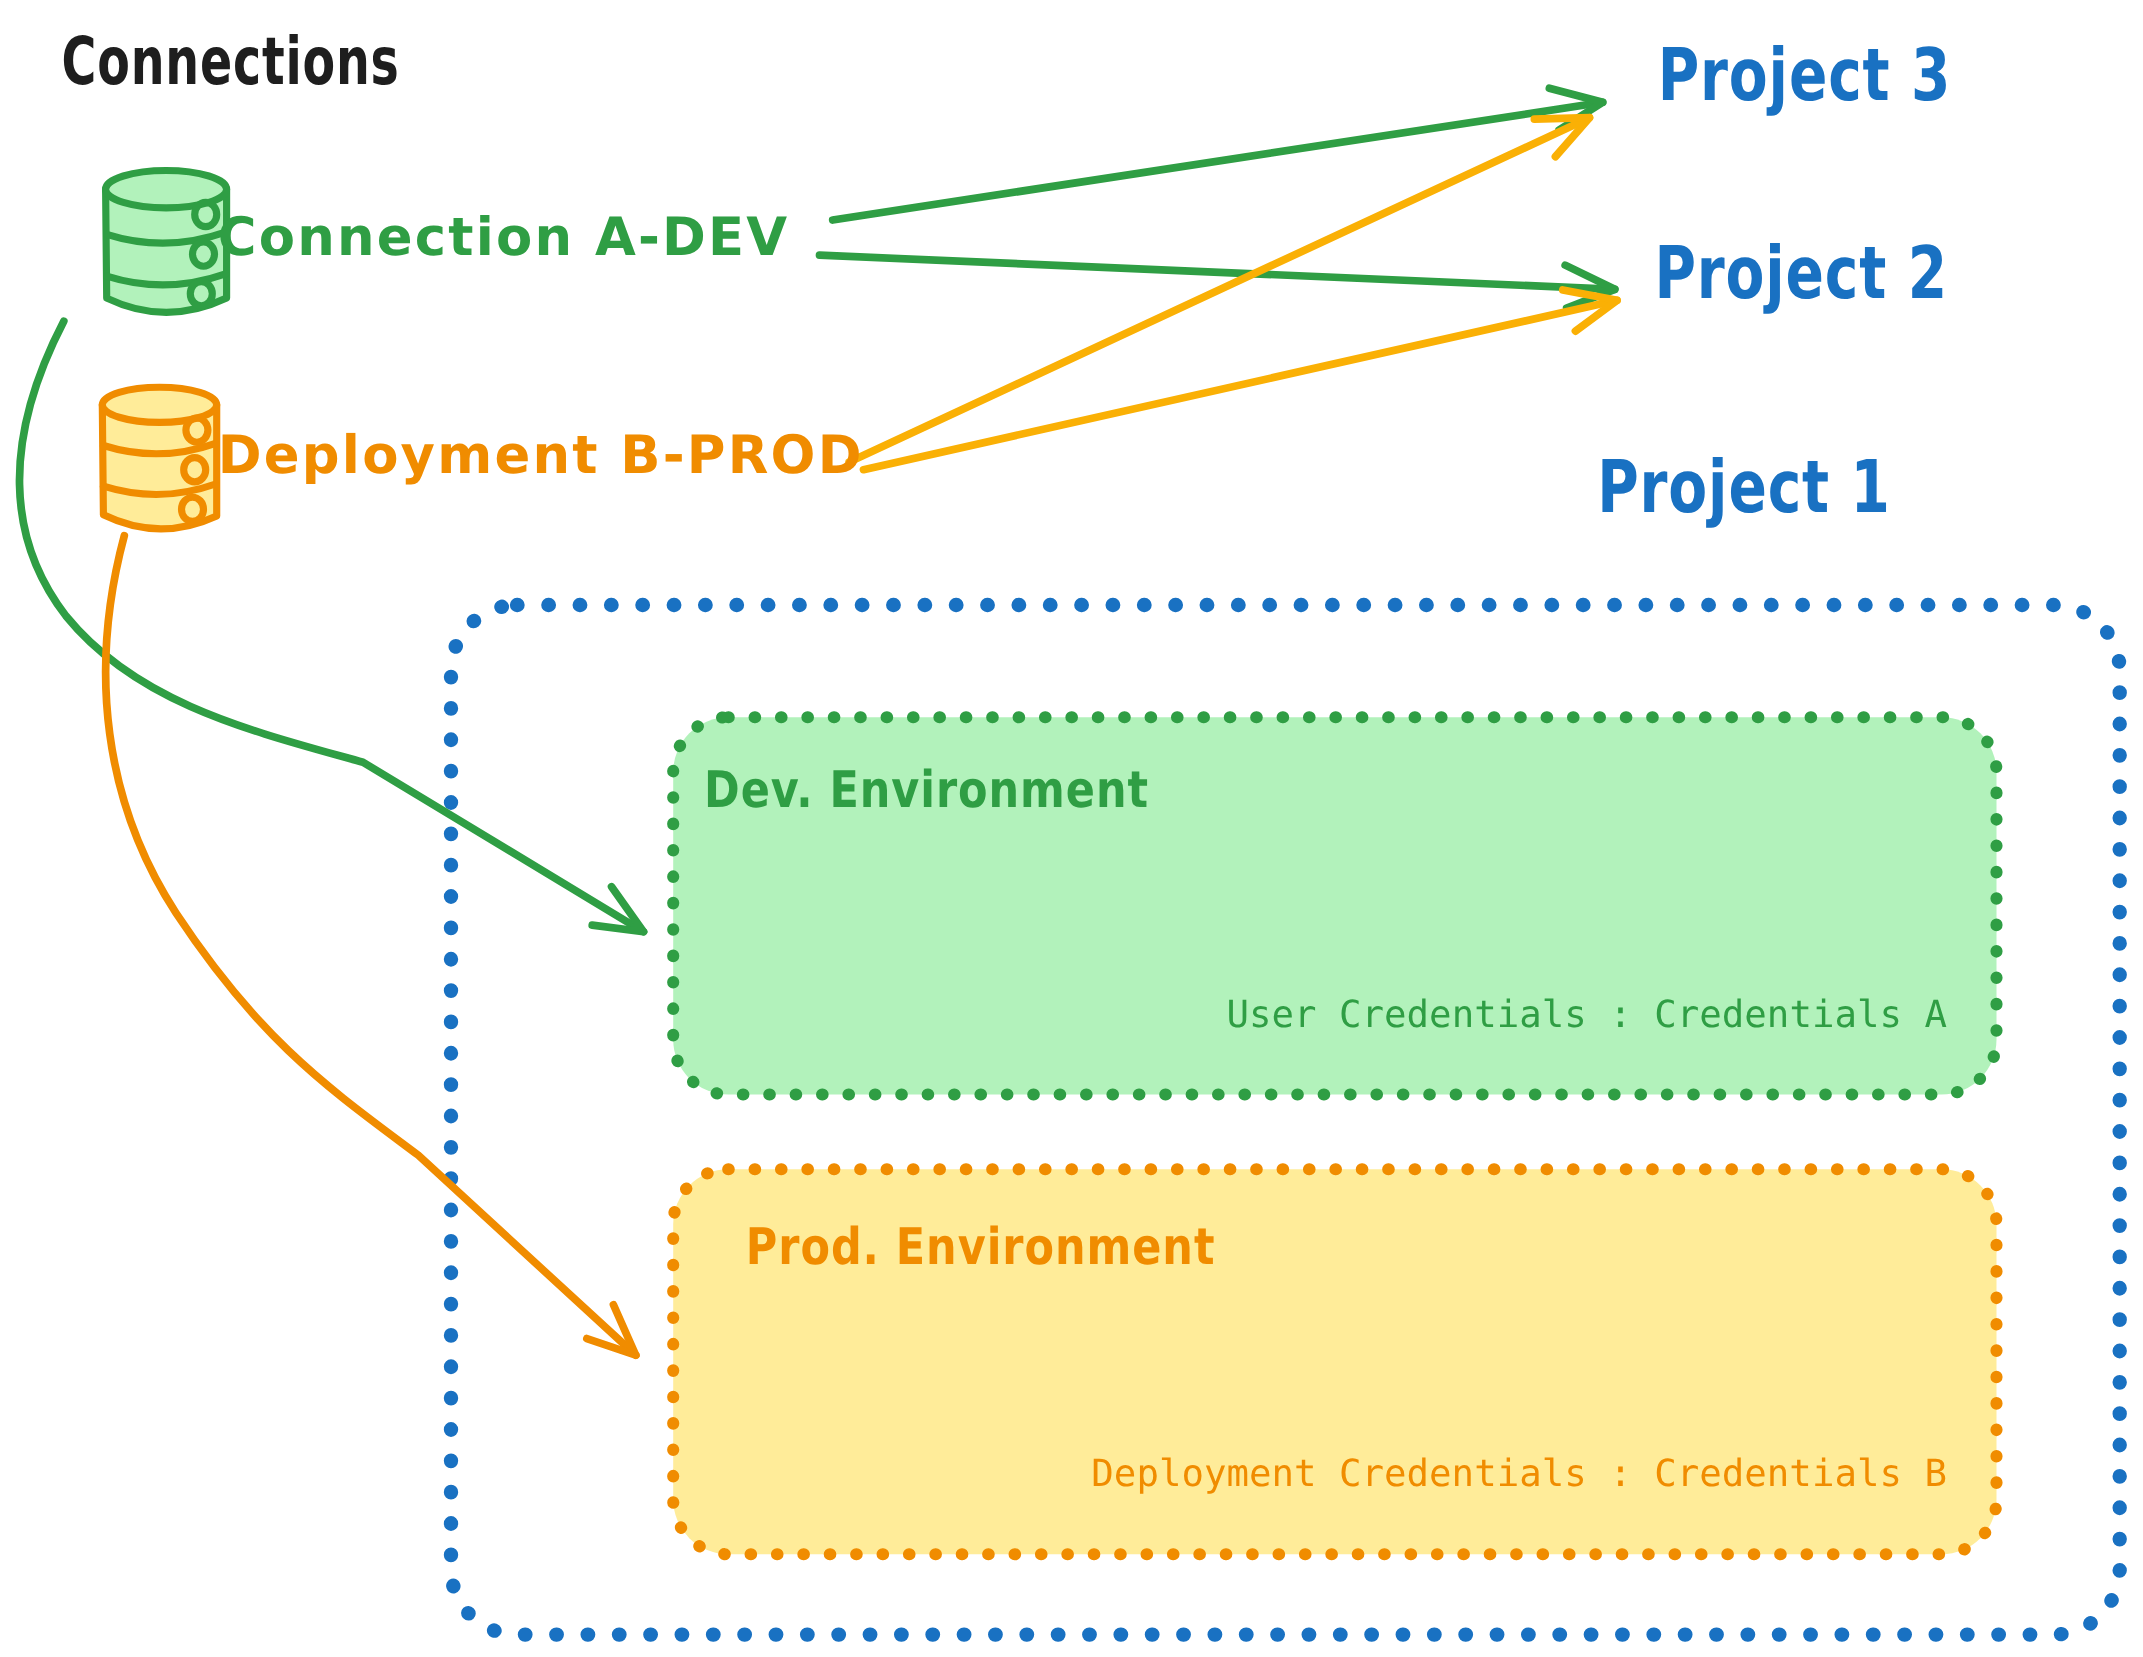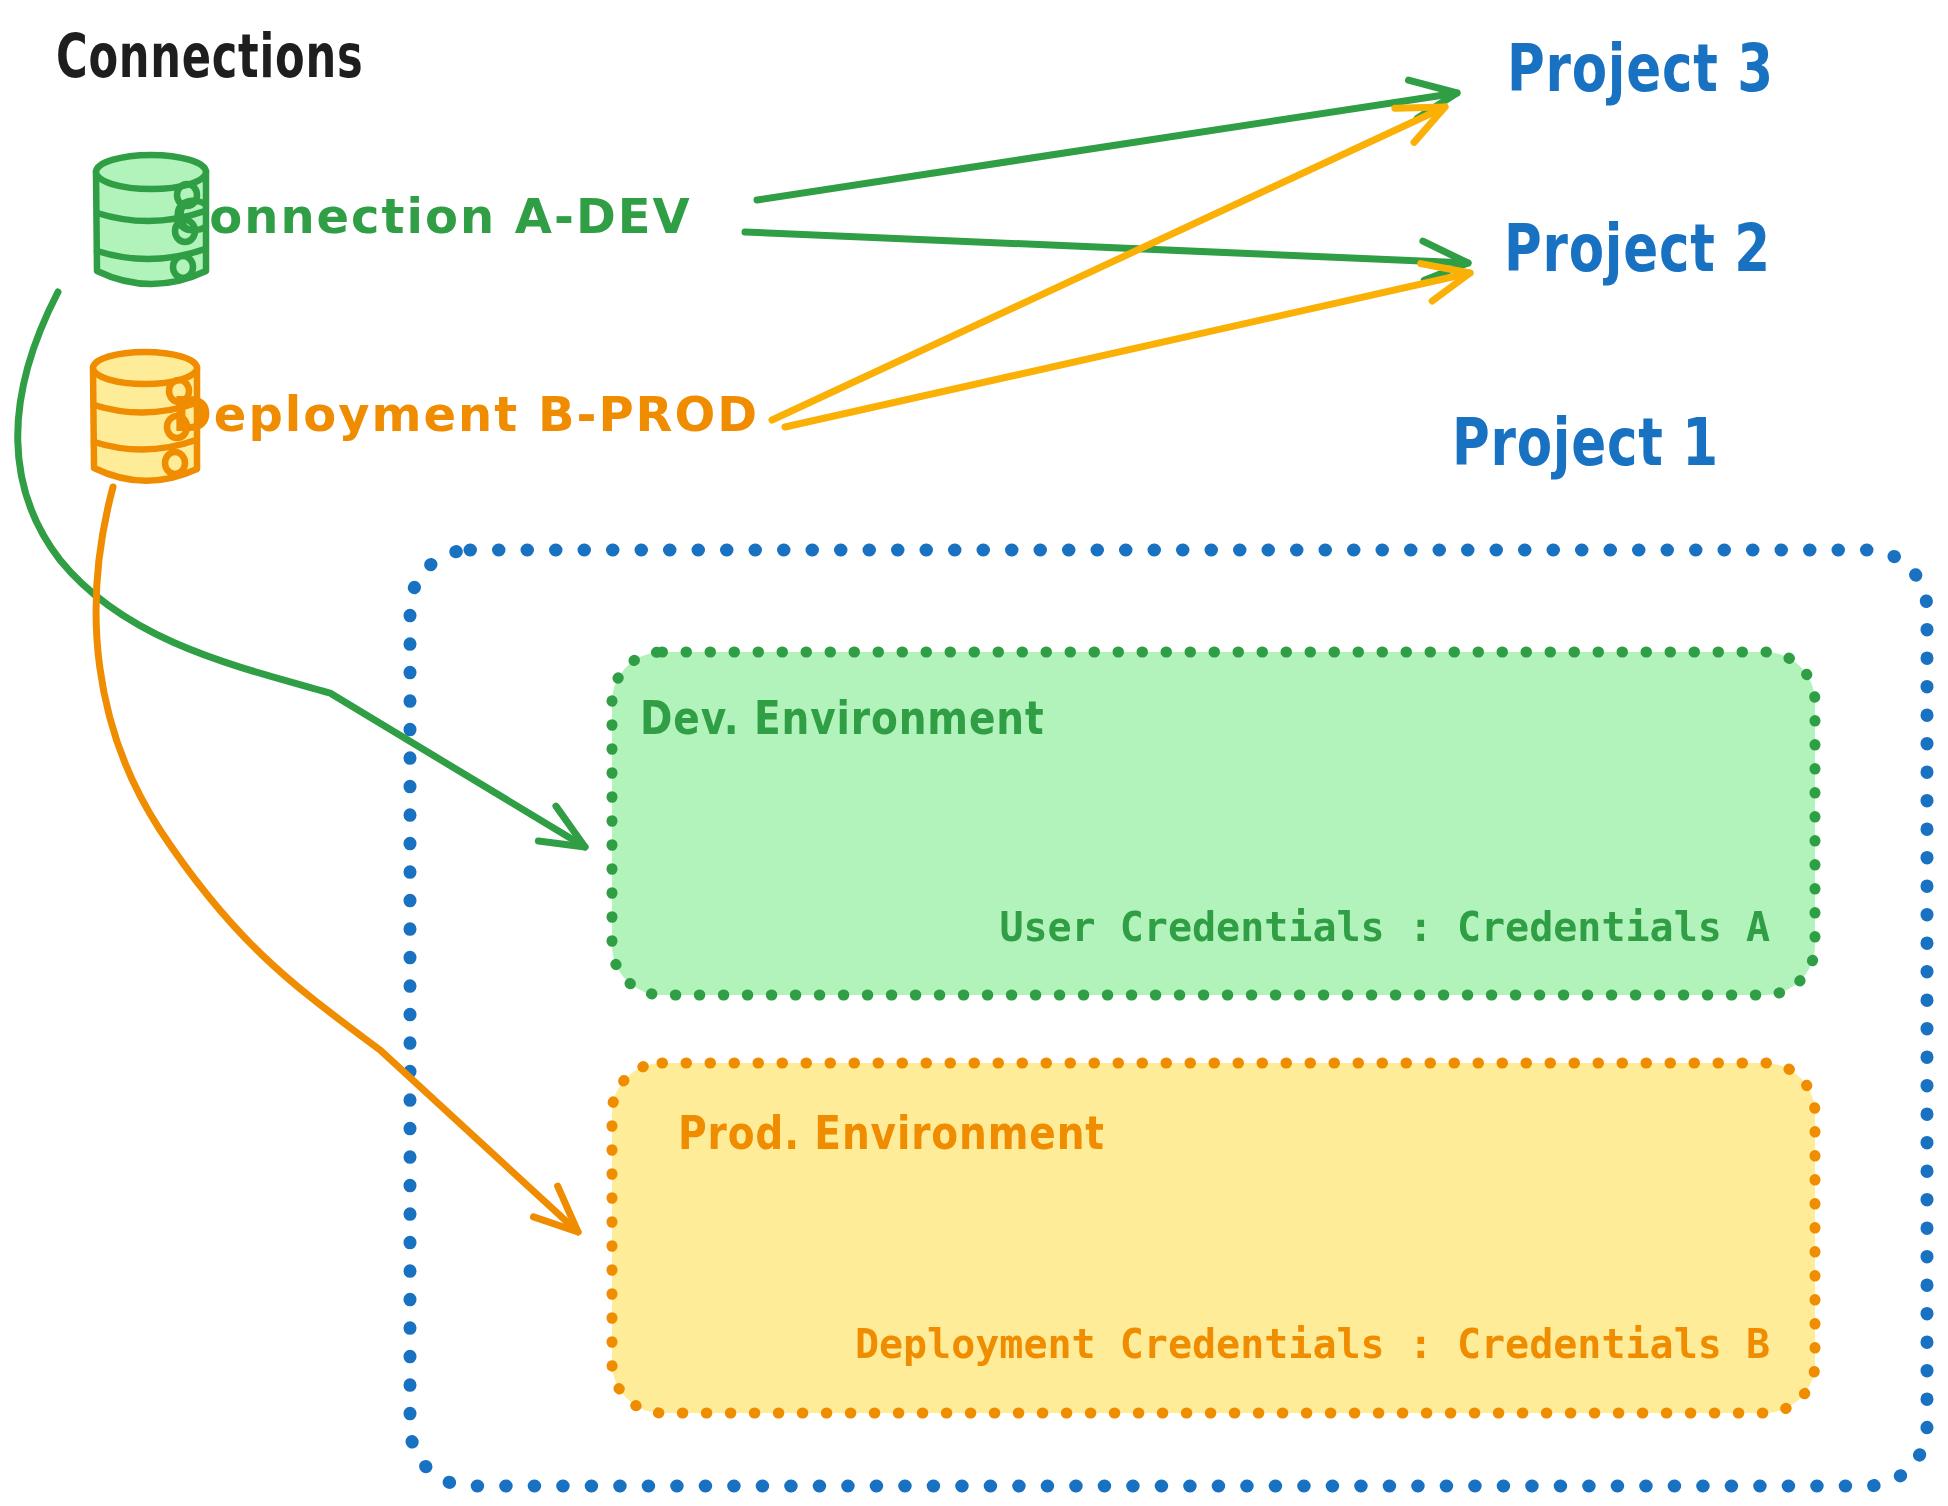--- a/index.html
+++ b/index.html
@@ -8,24 +8,24 @@
   .stage svg{position:absolute;left:0;top:0;}
   .txt{position:absolute;white-space:nowrap;line-height:1;font-weight:700;}
   .squish{transform:scaleX(.78);transform-origin:0 0;}
   .squish-narrow{transform:scaleX(.72);transform-origin:0 0;}
   .squish-mid{transform:scaleX(.85);transform-origin:0 0;}
   .ink{color:#1e1e1e;}
   .blue{color:#1971c2;}
   .green{color:#2f9e44;}
   .orange{color:#f08c00;}
   .title{font-size:60px;letter-spacing:1px;}
-  .conn-label{font-size:48px;letter-spacing:2px;}
+  .conn-label{font-size:48px;letter-spacing:2px;margin-left:26px;}
   .project-label{font-size:66px;letter-spacing:1px;}
   .env-title{font-size:46px;letter-spacing:1px;}
-  .creds{font-family:"DejaVu Sans Mono",monospace;font-size:40px;font-weight:700;
+  .creds{font-family:"DejaVu Sans Mono",monospace;font-size:34px;font-weight:400;
          position:absolute;white-space:nowrap;line-height:1.1;text-align:right;}
 </style>
 </head>
 <body>
 
 <div class="stage">
 
   <svg width="1948" height="1506" viewBox="0 0 1948 1506">
     <defs>
       <marker id="mk-green" markerUnits="userSpaceOnUse" markerWidth="120" markerHeight="120" refX="0" refY="0" orient="auto" overflow="visible">

